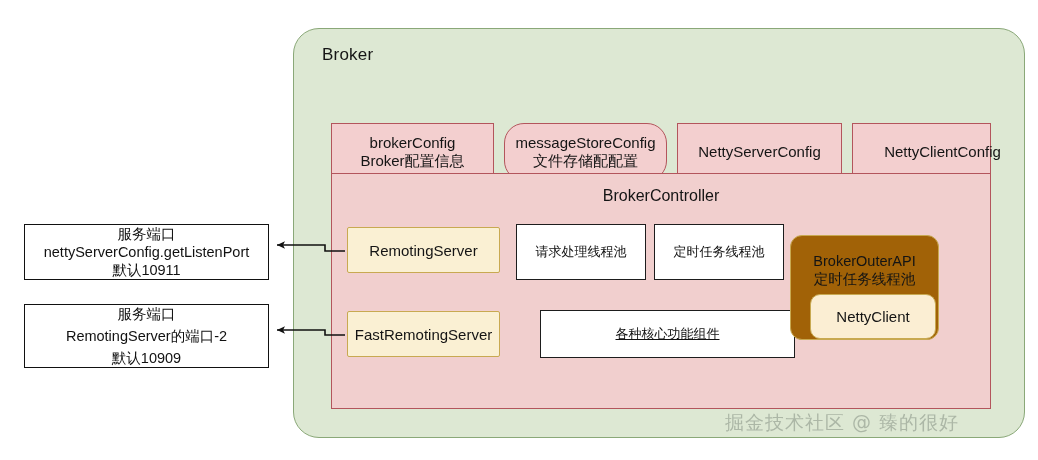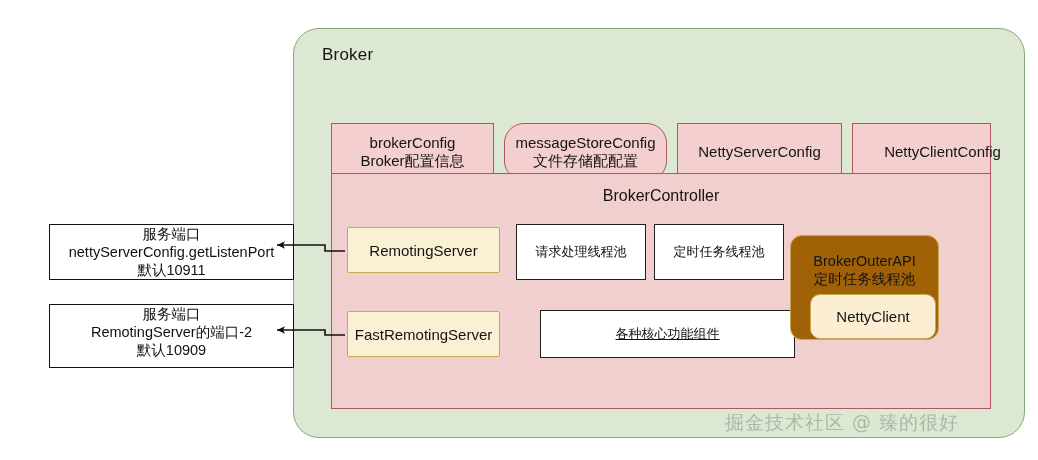--- a/index.html
+++ b/index.html
@@ -170,26 +170,25 @@
 
   
   .callout {
     position: absolute;
     background: #ffffff;
     border: 1.6px solid #111111;
     box-sizing: border-box;
     display: flex;
     flex-direction: column;
     align-items: center;
-    justify-content: flex-start;
+    justify-content: space-between;
     text-align: center;
     line-height: 1.25;
     font-size: 14.5px;
     color: #111111;
-    margin-left: 25px;
   }
   .callout-1 { left: 24px; top: 224px; width: 245px; height: 56px; }
   .callout-2 { left: 24px; top: 304px; width: 245px; height: 64px; }
 
   
   .arrow-svg {
     position: absolute;
     left: 0;
     top: 0;
     width: 1038px;

